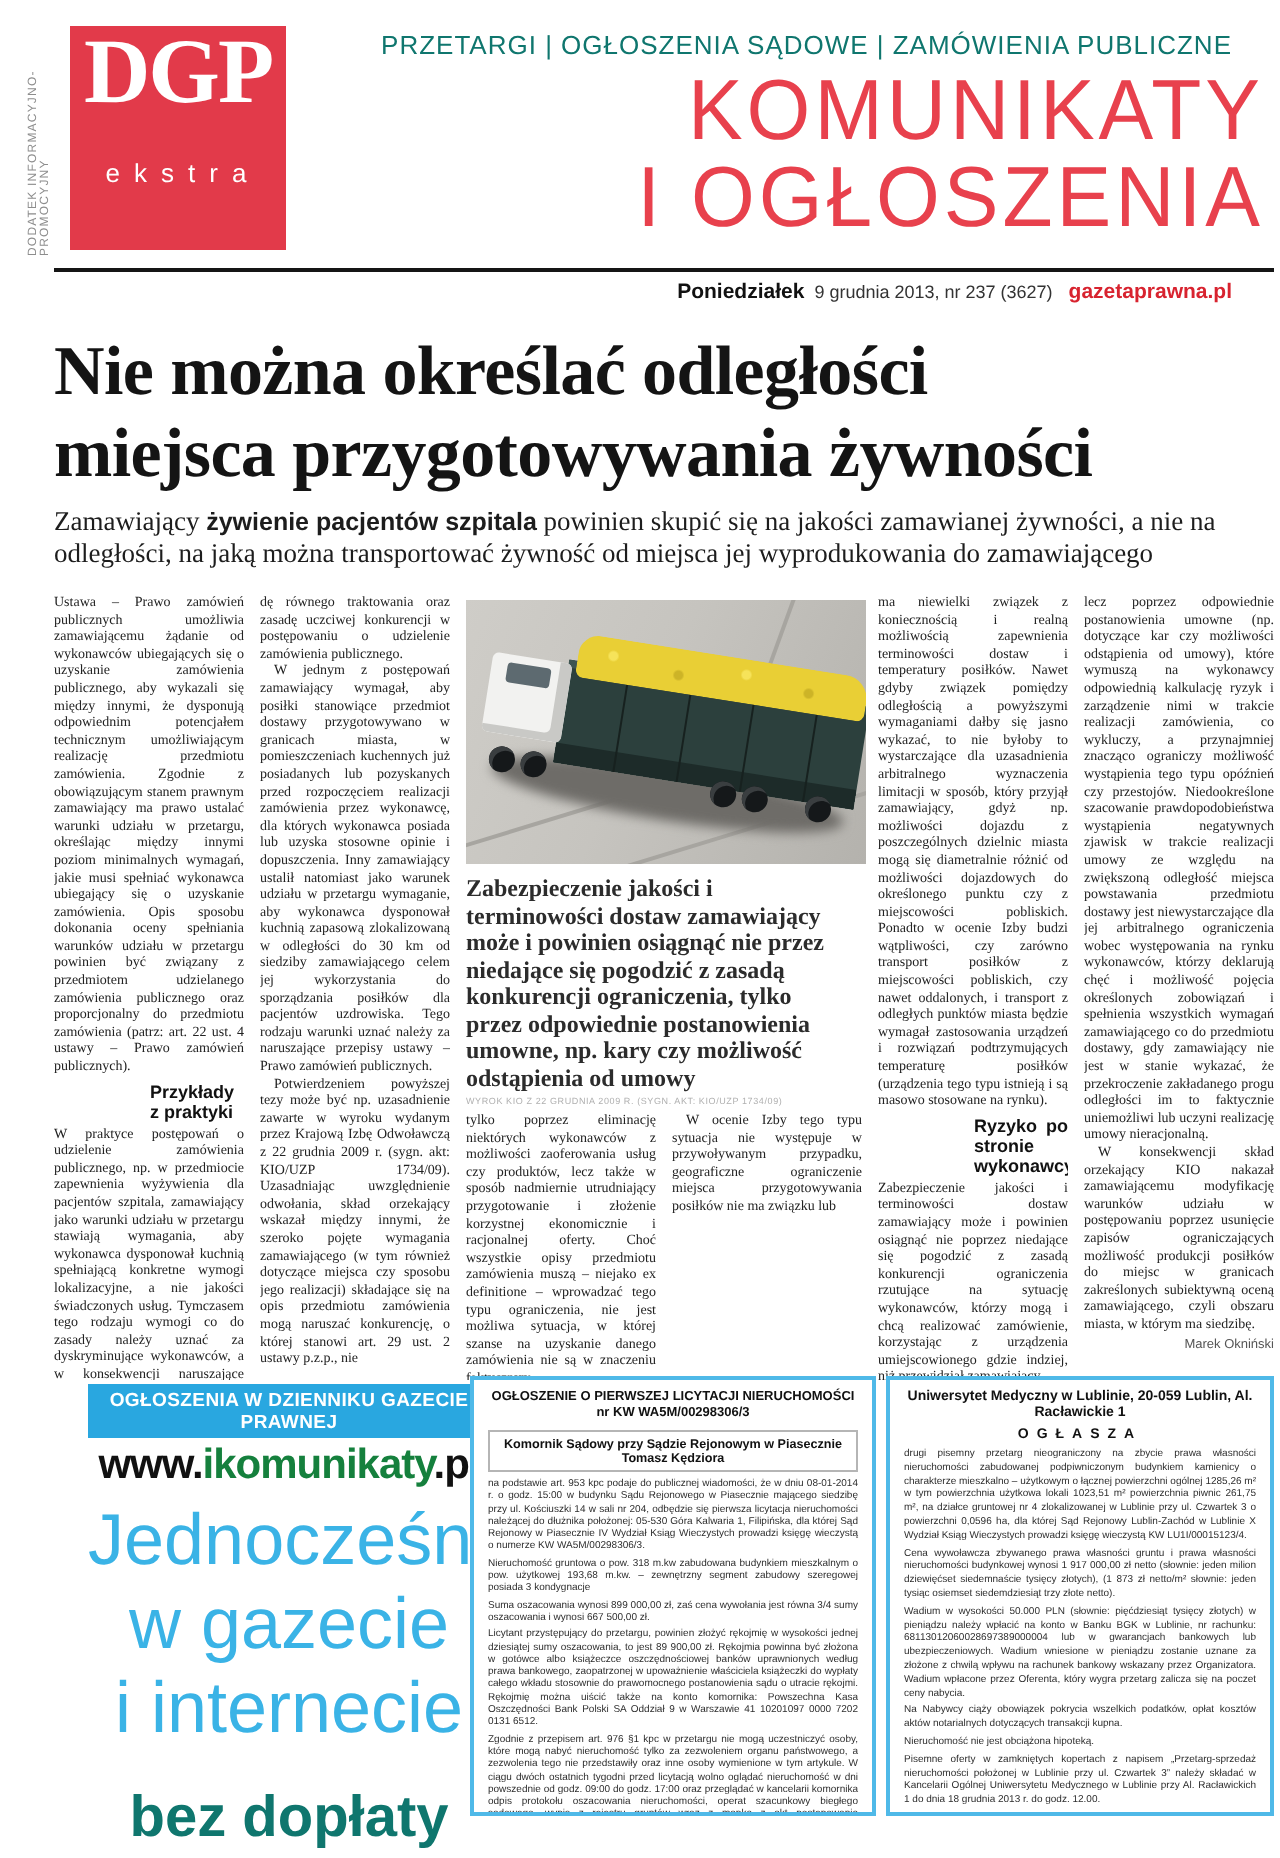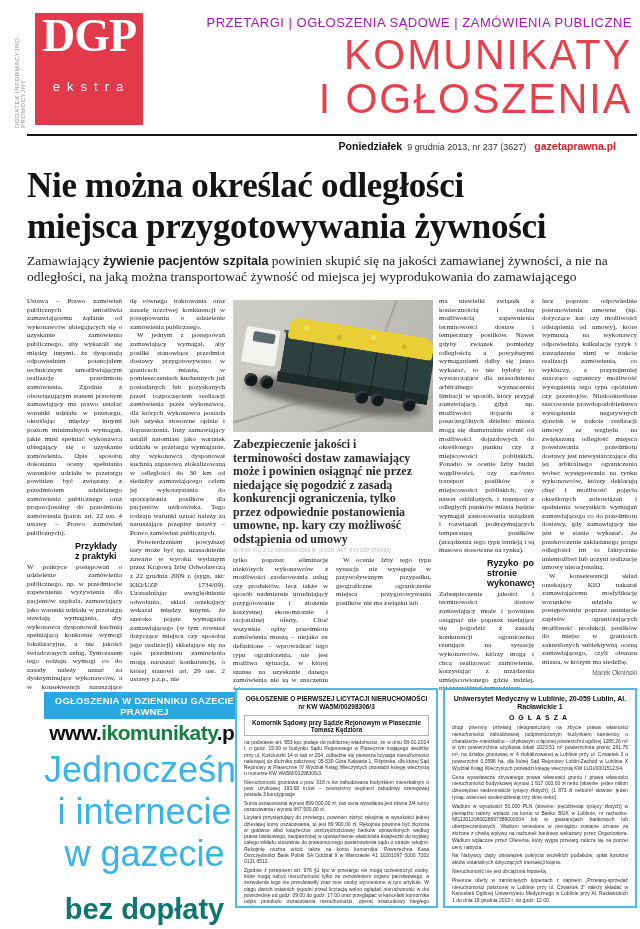--- a/index.html
+++ b/index.html
@@ -7,22 +7,22 @@
   .page{position:absolute;left:0;top:0;width:640px;height:929px;background:#fff;}
 
   
   .vertical-label{position:absolute;left:14px;top:14px;height:114px;writing-mode:vertical-rl;
     transform:rotate(180deg);font-size:6px;letter-spacing:.6px;color:#8d8d8d;}
   .dgp-box{position:absolute;left:35px;top:13px;width:108px;height:112px;background:#e23a4a;
     color:#fff;text-align:center;}
   .dgp-logo{font-family:"Liberation Serif",serif;font-weight:bold;font-size:46px;line-height:46px;
     letter-spacing:-1px;}
   .dgp-sub{font-size:13px;letter-spacing:7px;margin-top:20px;margin-left:5px;}
-  .topline{position:absolute;right:8px;top:15px;width:480px;text-align:right;font-size:13px;
-    color:#a21caf;letter-spacing:.5px;font-weight:300;white-space:nowrap;}
+  .topline{position:absolute;right:24px;top:15px;width:480px;text-align:right;font-size:13px;
+    color:#0f766e;letter-spacing:.5px;font-weight:300;white-space:nowrap;}
   .big-title{position:absolute;right:8px;top:33px;width:470px;text-align:right;color:#e8414d;
     font-size:41px;line-height:42px;font-weight:300;letter-spacing:2px;transform:scaleY(1.04);
     transform-origin:top right;}
   .rule{position:absolute;left:27px;top:134px;width:610px;height:2px;background:#151515;}
   .dateline{position:absolute;right:24px;top:140px;width:500px;text-align:right;font-size:9px;color:#333;}
   .dateline .day{font-weight:bold;font-size:10.5px;color:#111;margin-right:5px;}
   .dateline .site{font-weight:bold;font-size:10.5px;color:#d8232f;margin-left:8px;}
 
   
   .headline{position:absolute;left:27px;top:165px;width:612px;font-family:"Liberation Serif",serif;
@@ -180,22 +180,22 @@
   </div>
 
   <div class="caption">Zabezpieczenie jakości i terminowości dostaw zamawiający może i powinien osiągnąć nie przez niedające się pogodzić z zasadą konkurencji ograniczenia, tylko przez odpowiednie postanowienia umowne, np. kary czy możliwość odstąpienia od umowy</div>
   <div class="caption-credit">WYROK KIO Z 22 GRUDNIA 2009 R. (SYGN. AKT: KIO/UZP 1734/09)</div>
 
   <div class="promo">
     <div class="promo-bar">OGŁOSZENIA W DZIENNIKU GAZECIE PRAWNEJ</div>
     <div class="promo-url"><span>www.</span><span class="red">ikomunikaty</span><span>.pl</span></div>
     <div class="promo-big">
       <div>Jednocześnie</div>
+      <div>w gazecie</div>
       <div>i internecie</div>
-      <div>w gazecie</div>
     </div>
     <div class="promo-nofee">bez dopłaty</div>
     <div class="promo-contacts">
       <div><b>Beata Witkowska,</b><span> tel. +48 22 530 43 94, beata.witkowska@infor.pl,</span></div>
       <div><b>Magdalena Koprowicz,</b><span> tel. +48 22 530 43 84, magdalena.koprowicz@infor.pl;</span></div>
 
     </div>
   </div>
 
   <div class="notice mid">

